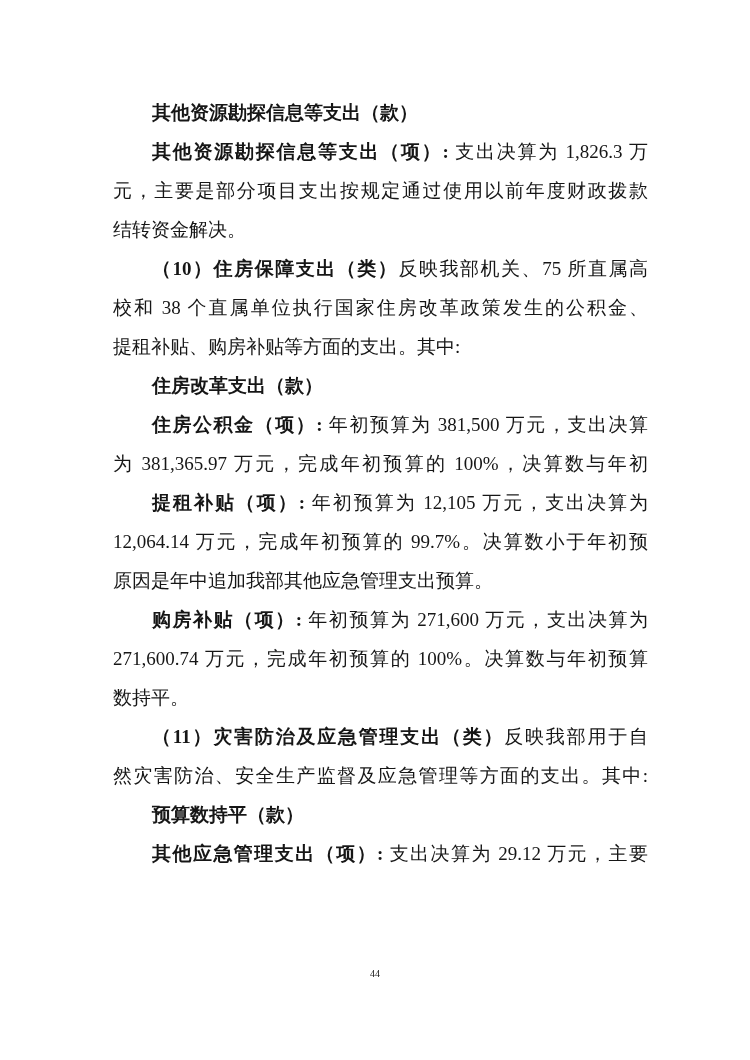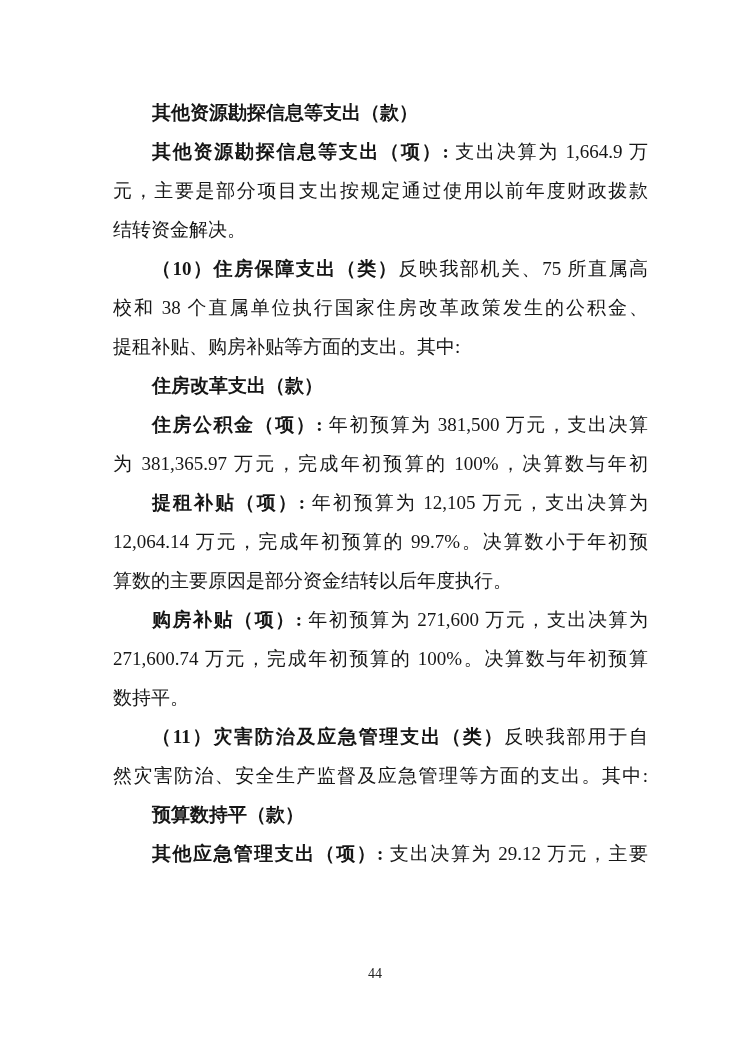--- a/index.html
+++ b/index.html
@@ -24,42 +24,42 @@
     white-space: normal;
   }
   .ind { text-indent: 39px; }
   .j { text-align: justify; text-align-last: justify; }
   .bold { font-weight: 700; margin-top: 31px; }
   .page-num {
     position: absolute;
     top: 965px; left: 0;
     width: 750px;
     text-align: center;
-    font-size: 14px;
+    font-size: 10px;
     line-height: 18px;
     color: #222222;
   }
 </style>
 </head>
 <body>
 
 <div class="doc">
   <div class="line ind"><span class="bold">其他资源勘探信息等支出（款）</span><span></span></div>
-  <div class="line ind j"><span class="bold">其他资源勘探信息等支出（项）: </span><span>支出决算为 1,664.9 万</span></div>
+  <div class="line ind j"><span class="bold">其他资源勘探信息等支出（项）: </span><span>支出决算为 1,826.3 万</span></div>
   <div class="line j"><span class="bold"></span><span>元，主要是部分项目支出按规定通过使用以前年度财政拨款</span></div>
   <div class="line"><span class="bold"></span><span>结转资金解决。</span></div>
   <div class="line ind j"><span class="bold">（10）住房保障支出（类）</span><span>反映我部机关、75 所直属高</span></div>
   <div class="line j"><span class="bold"></span><span>校和 38 个直属单位执行国家住房改革政策发生的公积金、</span></div>
   <div class="line"><span class="bold"></span><span>提租补贴、购房补贴等方面的支出。其中:</span></div>
   <div class="line ind"><span class="bold">住房改革支出（款）</span><span></span></div>
   <div class="line ind j"><span class="bold">住房公积金（项）: </span><span>年初预算为 381,500 万元，支出决算</span></div>
   <div class="line j"><span class="bold"></span><span>为 381,365.97 万元，完成年初预算的 100%，决算数与年初</span></div>
   <div class="line ind j"><span class="bold">提租补贴（项）: </span><span>年初预算为 12,105 万元，支出决算为</span></div>
   <div class="line j"><span class="bold"></span><span>12,064.14 万元，完成年初预算的 99.7%。决算数小于年初预</span></div>
-  <div class="line"><span class="bold"></span><span>算数的主要原因是部分资金结转以后年度执行。</span></div>
+  <div class="line"><span class="bold"></span><span>原因是年中追加我部其他应急管理支出预算。</span></div>
   <div class="line ind j"><span class="bold">购房补贴（项）: </span><span>年初预算为 271,600 万元，支出决算为</span></div>
   <div class="line j"><span class="bold"></span><span>271,600.74 万元，完成年初预算的 100%。决算数与年初预算</span></div>
   <div class="line"><span class="bold"></span><span>数持平。</span></div>
   <div class="line ind j"><span class="bold">（11）灾害防治及应急管理支出（类）</span><span>反映我部用于自</span></div>
   <div class="line j"><span class="bold"></span><span>然灾害防治、安全生产监督及应急管理等方面的支出。其中:</span></div>
   <div class="line ind"><span class="bold">预算数持平（款）</span><span></span></div>
   <div class="line ind j"><span class="bold">其他应急管理支出（项）: </span><span>支出决算为 29.12 万元，主要</span></div>
 </div>
 
 <div class="page-num">44</div>

